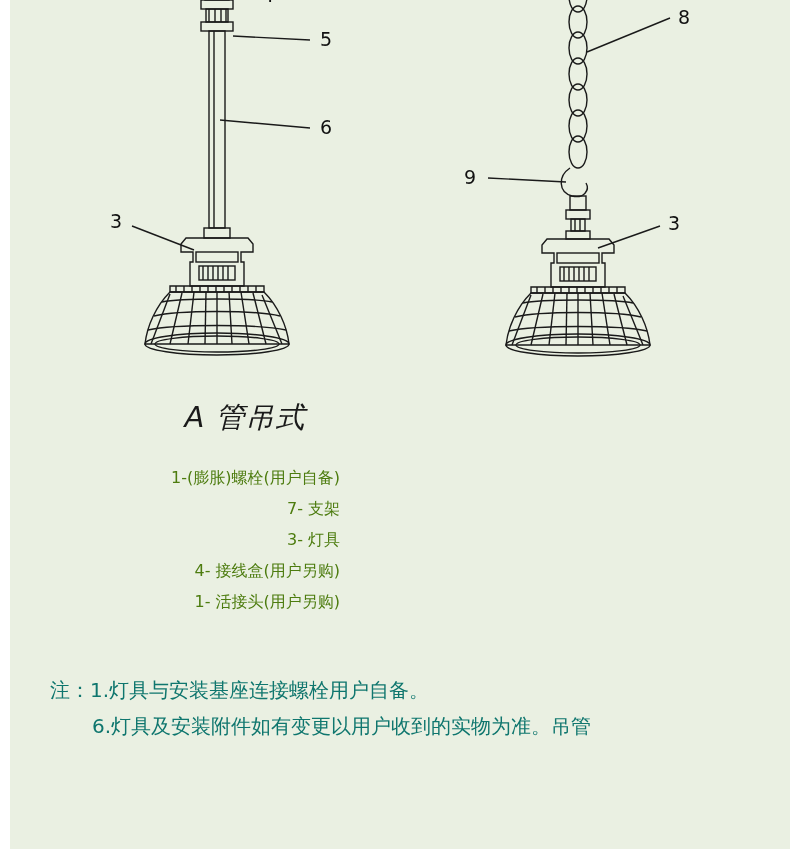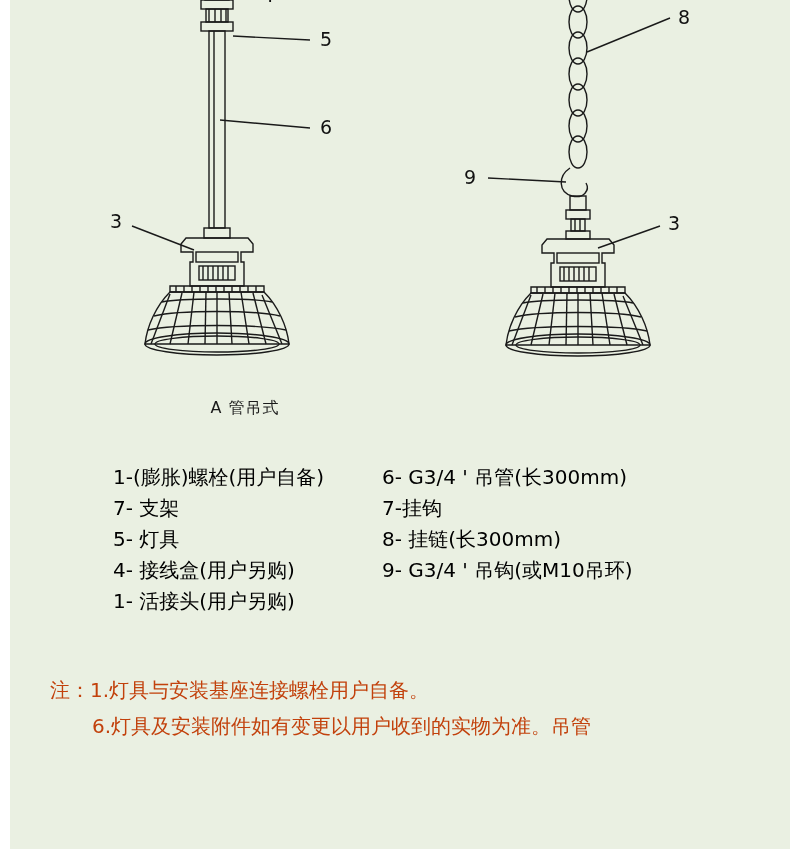--- a/index.html
+++ b/index.html
@@ -36,50 +36,52 @@
   }
   .caption-row {
     position: absolute;
     top: 398px;
     left: 0;
     width: 780px;
     display: flex;
   }
   .caption {
     text-align: center;
-    font-size: 16px;
+    font-size: 29px;
     color: #1a1a1a;
     letter-spacing: 1px;
+    font-style: italic;
   }
   .caption.left { width: 330px; margin-left: 70px; }
   .caption.right { width: 300px; margin-left: 90px; }
 
   .legend {
     position: absolute;
     top: 462px;
     left: 0;
     width: 780px;
     display: flex;
   }
   .legend-col {
-    font-size: 20px;
-    color: #000000;
+    font-size: 16px;
+    color: #4d7c0f;
     line-height: 31px;
+    text-align: right;
   }
   .legend-col.c1 { width: 330px; padding-left: 103px; box-sizing: border-box; }
   .legend-col.c2 { width: 380px; padding-left: 42px; box-sizing: border-box; }
   .legend-item { white-space: nowrap; }
 
   .notes {
     position: absolute;
     top: 672px;
     left: 40px;
     width: 720px;
     font-size: 20px;
-    color: #c2410c;
+    color: #0f766e;
     line-height: 36px;
   }
   .note-first { text-indent: 0; }
   .note-rest { padding-left: 42px; }
   .note-wrap { padding-left: 60px; }
 </style>
 </head>
 <body>
 
 <div class="page">
@@ -228,29 +230,23 @@
 
     <div class="caption-row">
       <div class="caption left">A 管吊式</div>
     </div>
   </div>
 
   <div class="legend">
     <div class="legend-col c1">
       <div class="legend-item">1-(膨胀)螺栓(用户自备)</div>
       <div class="legend-item">7- 支架</div>
-      <div class="legend-item">5- 灯具</div>
+      <div class="legend-item">3- 灯具</div>
       <div class="legend-item">4- 接线盒(用户另购)</div>
       <div class="legend-item">1- 活接头(用户另购)</div>
-    </div>
-    <div class="legend-col c2">
-      <div class="legend-item">6- G3/4 ' 吊管(长300mm)</div>
-      <div class="legend-item">7-挂钩</div>
-      <div class="legend-item">8- 挂链(长300mm)</div>
-      <div class="legend-item">9- G3/4 ' 吊钩(或M10吊环)</div>
     </div>
   </div>
 
   <div class="notes">
     <div class="note-first">
       <span>注：</span><span>1.灯具与安装基座连接螺栓用户自备。</span>
     </div>
     <div class="note-rest">
       <span>6.灯具及安装附件如有变更以用户收到的实物为准。吊管</span>
     </div>

